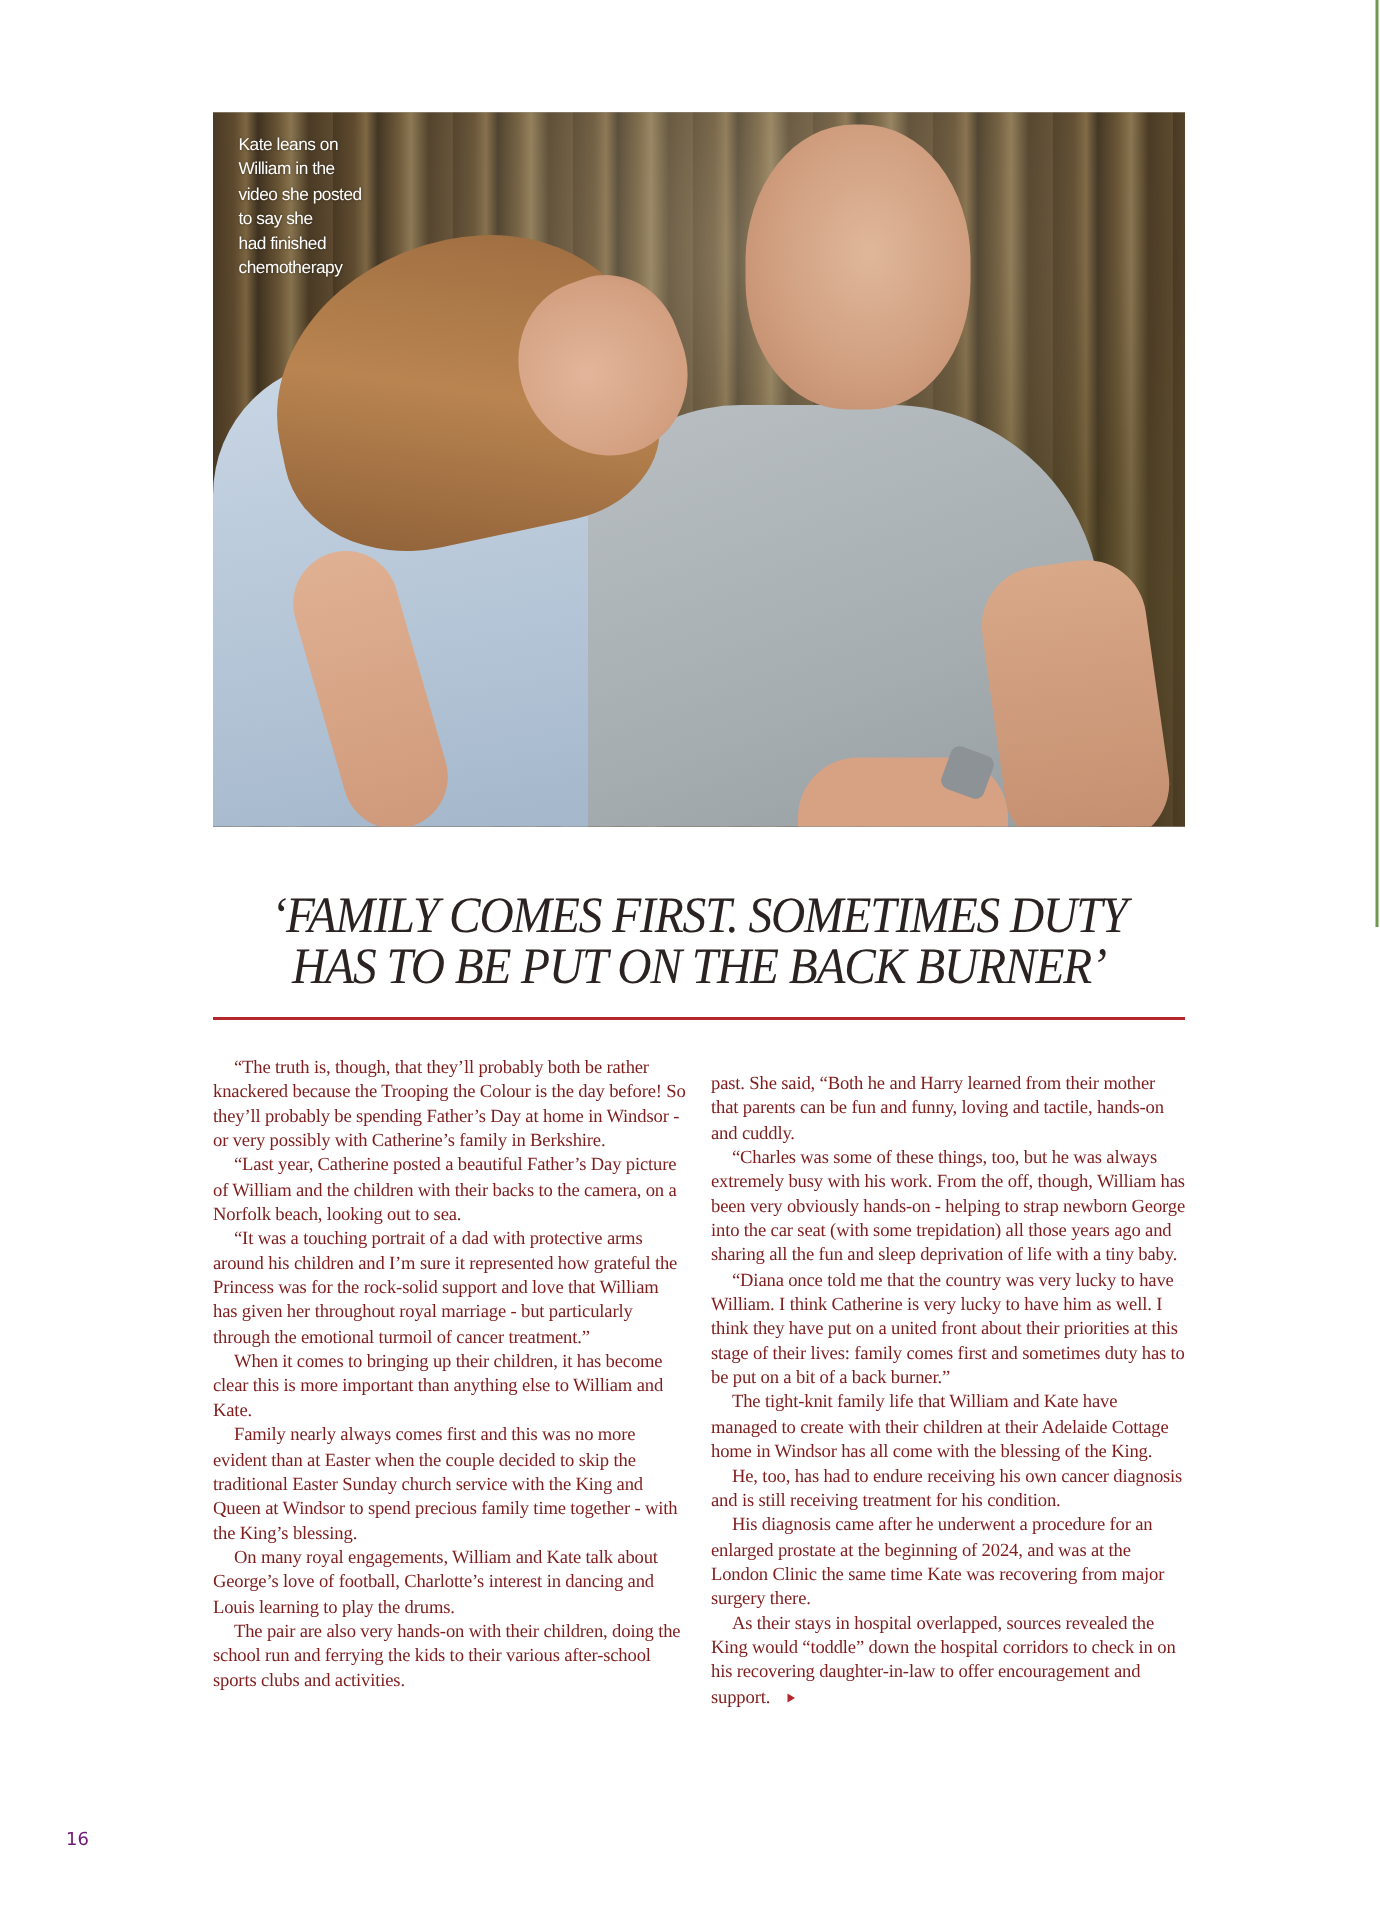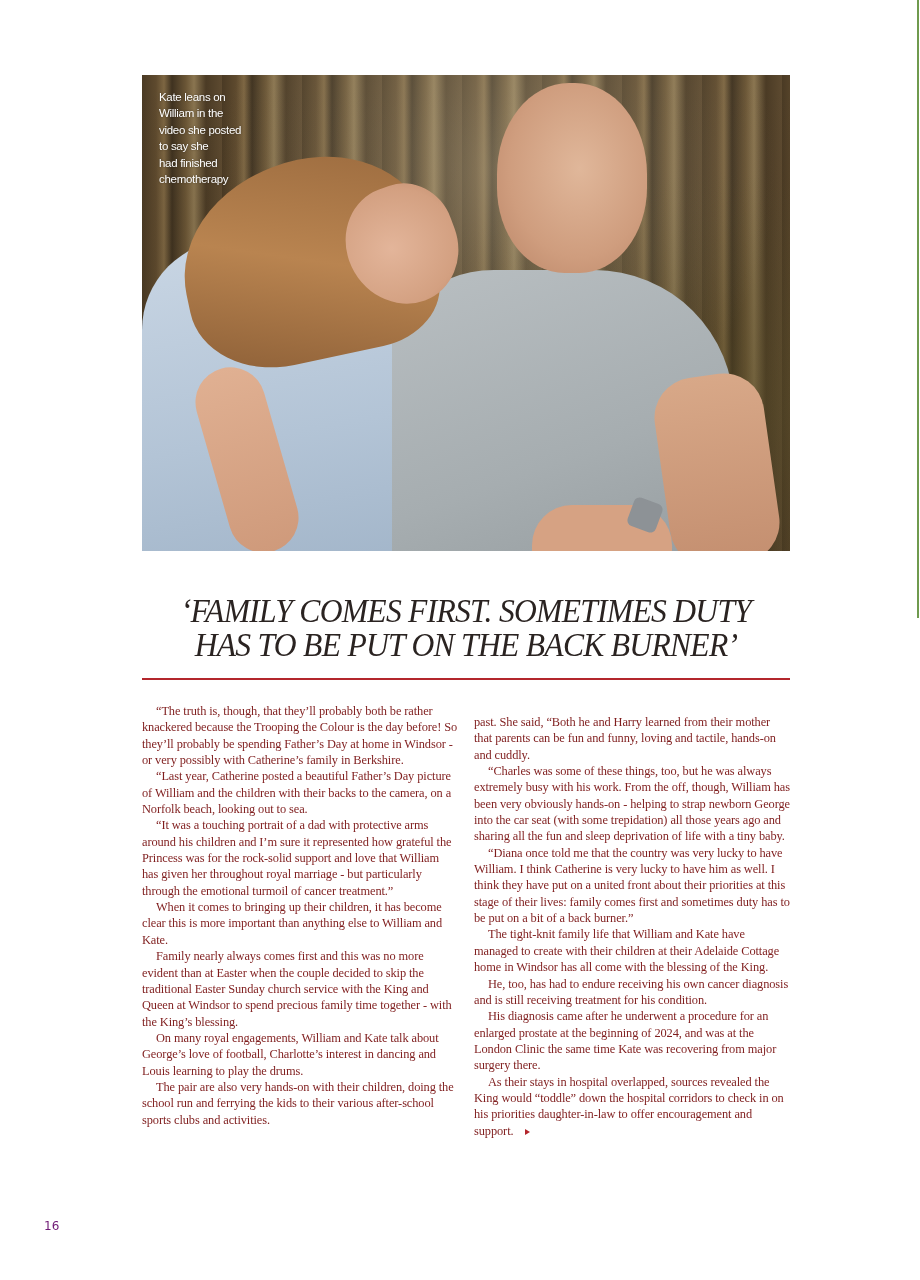--- a/index.html
+++ b/index.html
@@ -164,16 +164,16 @@
   <p>The pair are also very hands-on with their children, doing the school run and ferrying the kids to their various after-school sports clubs and activities.</p>
 </div>
 
 <div class="column col-right">
   <p class="no-indent">past. She said, “Both he and Harry learned from their mother that parents can be fun and funny, loving and tactile, hands-on and cuddly.</p>
   <p>“Charles was some of these things, too, but he was always extremely busy with his work. From the off, though, William has been very obviously hands-on - helping to strap newborn George into the car seat (with some trepidation) all those years ago and sharing all the fun and sleep deprivation of life with a tiny baby.</p>
   <p>“Diana once told me that the country was very lucky to have William. I think Catherine is very lucky to have him as well. I think they have put on a united front about their priorities at this stage of their lives: family comes first and sometimes duty has to be put on a bit of a back burner.”</p>
   <p>The tight-knit family life that William and Kate have managed to create with their children at their Adelaide Cottage home in Windsor has all come with the blessing of the King.</p>
   <p>He, too, has had to endure receiving his own cancer diagnosis and is still receiving treatment for his condition.</p>
   <p>His diagnosis came after he underwent a procedure for an enlarged prostate at the beginning of 2024, and was at the London Clinic the same time Kate was recovering from major surgery there.</p>
-  <p><span>As their stays in hospital overlapped, sources revealed the King would “toddle” down the hospital corridors to check in on his priorities daughter-in-law to offer encouragement and support.</span><span class="end-marker"></span></p>
+  <p><span>As their stays in hospital overlapped, sources revealed the King would “toddle” down the hospital corridors to check in on his recovering daughter-in-law to offer encouragement and support.</span><span class="end-marker"></span></p>
 </div>
 
 <div class="page-number">16</div>
 
 </body></html>

